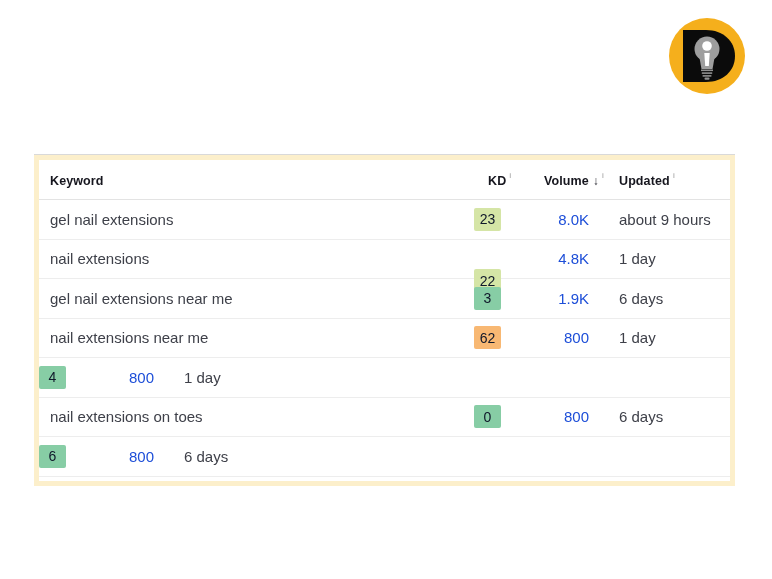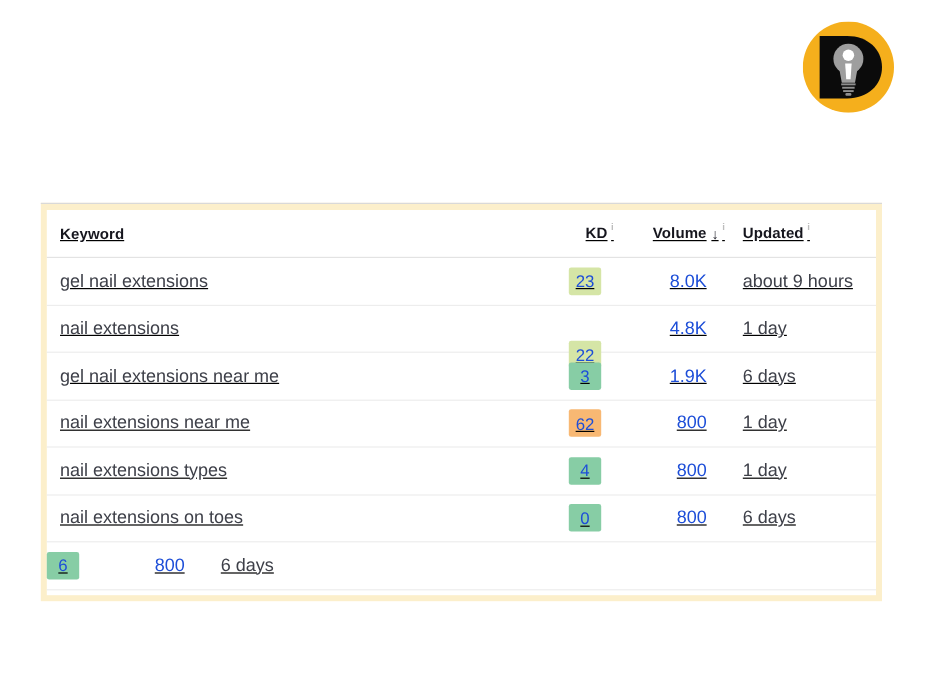--- a/index.html
+++ b/index.html
@@ -4,24 +4,23 @@
 <style>
   html,body{margin:0;padding:0;}
   body{
     width:772px;height:579px;background:#ffffff;position:relative;
     font-family:"Liberation Sans", sans-serif;overflow:hidden;
   }
   .logo{position:absolute;left:669px;top:18px;width:76px;height:76px;}
   .logo svg{display:block;}
 
   .table-card{
-    position:absolute;left:34px;top:169px;width:701px;
+    position:absolute;left:34px;top:154px;width:701px;
     background:#FCEFCB;padding:5px;box-sizing:border-box;
     border-top:1px solid #D9D9D9;
-    text-decoration:underline;
   }
   .table-inner{background:#ffffff;padding-bottom:4px;}
 
   .trow{display:flex;align-items:center;height:38.5px;border-bottom:1px solid #EDEDED;}
   .header-row{height:39px;border-bottom:1px solid #E3E3E3;}
 
   .col-keyword{flex:1;padding-left:11px;min-width:0;}
   .col-kd{width:56px;flex:0 0 56px;}
   .col-volume{width:59px;flex:0 0 59px;text-align:right;}
   .col-updated{width:111px;flex:0 0 111px;margin-left:16px;}
@@ -34,21 +33,21 @@
   }
   .sort-arrow{font-size:12px;color:#2A2A33;margin-left:4px;font-weight:bold;}
 
   .cell{font-size:15px;color:#3E4049;white-space:nowrap;overflow:hidden;}
   .vol{color:#1d4ed8;}
   .upd{padding-left:14px;}
 
   .kd-badge{
     width:27px;height:23px;border-radius:2px;
     display:flex;align-items:center;justify-content:center;
-    font-size:14px;color:#1d4ed8;
+    font-size:14px;color:#0f172a;
   }
 </style>
 </head>
 <body>
 
 <div class="page">
 
   <div class="logo">
     <svg width="76" height="76" viewBox="0 0 76 76">
       <circle cx="38" cy="38" r="38" fill="#F5AF1C"></circle>
@@ -113,21 +112,20 @@
   <div class="trow">
     <div class="col-keyword cell">nail extensions near me</div>
     <div class="col-kd">
       <div class="kd-badge" style="background: rgb(248, 184, 115);">62</div>
     </div>
     <div class="col-volume cell vol">800</div>
     <div class="col-updated cell upd">1 day</div>
   </div>
 
   <div class="trow">
-    <div class="col-keyword cell">nail extensions types</div>
     <div class="col-kd">
       <div class="kd-badge" style="background: rgb(135, 205, 165);">4</div>
     </div>
     <div class="col-volume cell vol">800</div>
     <div class="col-updated cell upd">1 day</div>
   </div>
 
   <div class="trow">
     <div class="col-keyword cell">nail extensions on toes</div>
     <div class="col-kd">

